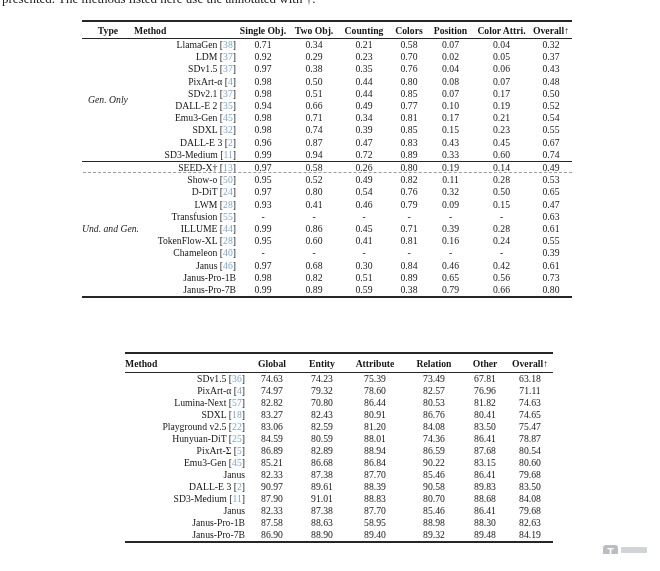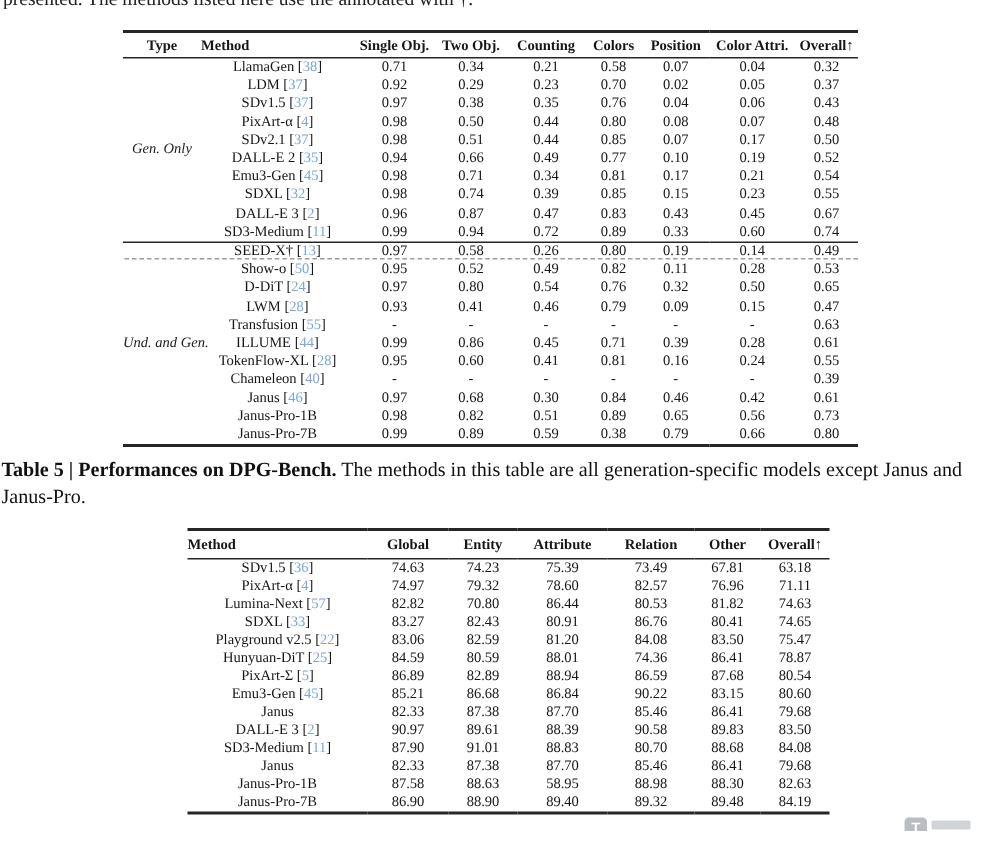--- a/index.html
+++ b/index.html
@@ -15,21 +15,21 @@
   table{border-collapse:collapse;table-layout:fixed;position:absolute;}
   #t1{top:20px;left:82px;width:490px;border-top:2px solid #262626;border-bottom:2px solid #262626;}
   #t2{top:352px;left:125px;width:428px;border-top:2px solid #262626;border-bottom:2px solid #262626;}
   th{font-size:9.7px;font-weight:bold;text-align:center;padding:0;border-bottom:1px solid #262626;white-space:nowrap;}
   #t1 th{height:16px;}
   #t2 th{height:18px;}
   th.left{text-align:left;}
   td{font-size:9.7px;padding:0;text-align:center;white-space:nowrap;}
   #t1 td{height:12.2px;line-height:12.2px;}
   #t2 td{height:12px;line-height:12px;}
-  td.method{text-align:center;}
+  td.method{text-align:right;}
   td.type{font-style:italic;text-align:center;color:#1d1d1d;}
   tbody + tbody tr:first-child td{border-top:1.5px solid #262626;}
   .cite{color:#7aa7d7;}
   .bold{font-weight:normal;}
 
   
   .dash-line{position:absolute;top:172px;left:83px;width:489px;height:0;border-top:1px dashed #9c9c9c;}
 
   
   .caption{position:absolute;top:304px;left:1px;width:658px;margin:0;font-size:13.4px;line-height:17.6px;color:#111;}
@@ -289,21 +289,20 @@
           <td>0.59</td>
           <td>0.38</td>
           <td>0.79</td>
           <td>0.66</td>
           <td>0.80</td>
         </tr>
       </tbody>
     </table>
   <div class="dash-line"></div>
 
-  <p class="caption"><b>Table 5 | Performances on DPG-Bench.</b> <span>The methods in this table are all generation-specific models except Janus and Janus-Pro.</span></p>
 
   <table id="t2">
     <colgroup>
       <col style="width:120px">
         <col style="width:54px">
         <col style="width:46px">
         <col style="width:60px">
       <col style="width:58px">
         <col style="width:44px">
         <col style="width:46px">
@@ -341,21 +340,21 @@
         <tr>
           <td class="method"><span>Lumina-Next</span><span> [<span class="cite">57</span>]</span></td>
           <td>82.82</td>
           <td>70.80</td>
           <td>86.44</td>
           <td>80.53</td>
           <td>81.82</td>
           <td>74.63</td>
         </tr>
         <tr>
-          <td class="method"><span>SDXL</span><span> [<span class="cite">33</span>]</span></td>
+          <td class="method"><span>SDXL</span><span> [<span class="cite">18</span>]</span></td>
           <td>83.27</td>
           <td>82.43</td>
           <td>80.91</td>
           <td>86.76</td>
           <td>80.41</td>
           <td>74.65</td>
         </tr>
         <tr>
           <td class="method"><span>Playground v2.5</span><span> [<span class="cite">22</span>]</span></td>
           <td>83.06</td>

